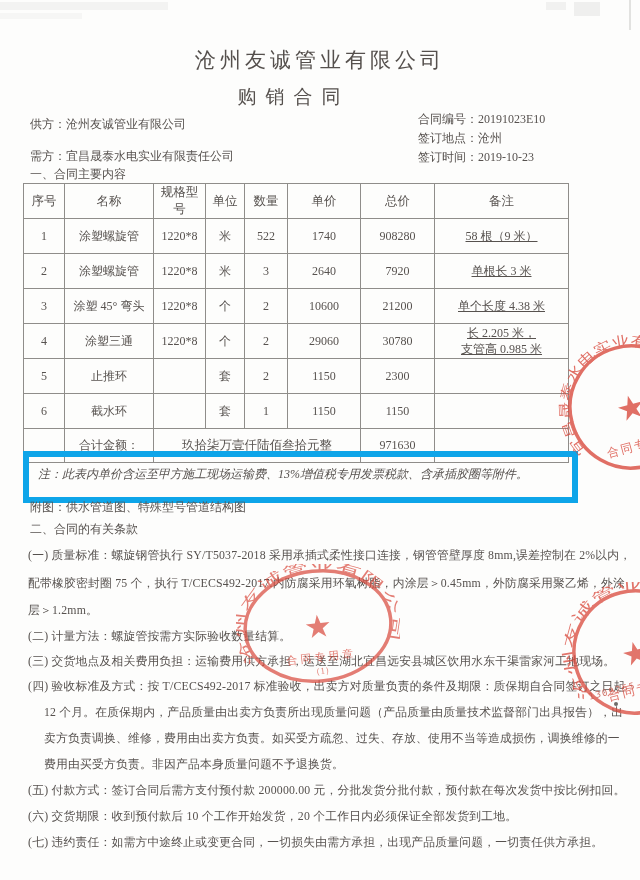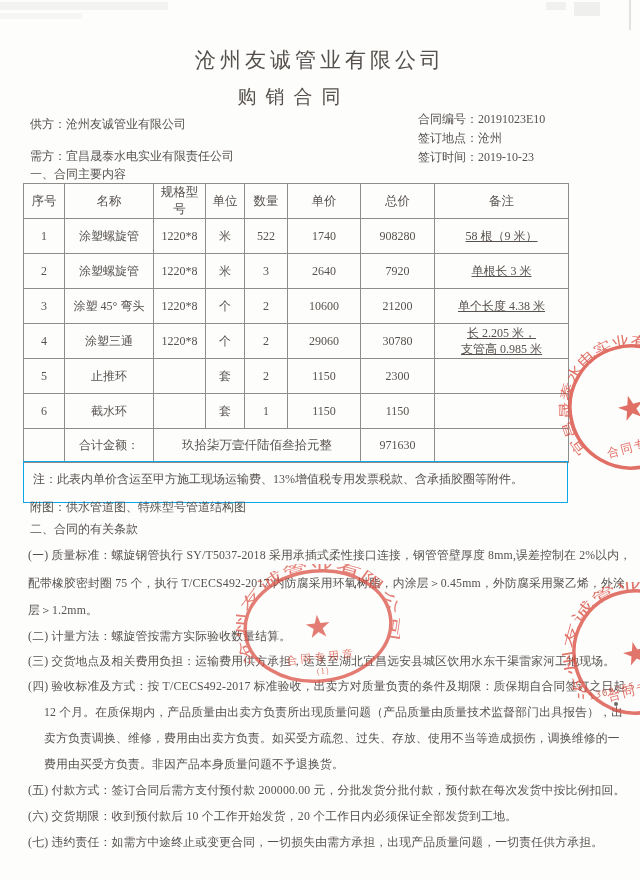--- a/index.html
+++ b/index.html
@@ -24,22 +24,22 @@
   table.main td,table.main th{
     border:1px solid #8f8d8a;text-align:center;vertical-align:middle;
     font-size:12px;font-weight:normal;color:#57524f;padding:0 2px;
     overflow:hidden;
   }
   table.main th{height:30px;font-size:12.5px;}
   table.main td{height:34px;}
   table.main tr.total td{height:33px;}
   td.remark{white-space:pre-line;line-height:1.35;text-decoration:underline;}
   
-  .note-box{left:23px;top:461px;width:543px;height:40px;
-    border:1px solid #0ea5e9;}
+  .note-box{left:23px;top:451px;width:543px;height:40px;
+    border:6px solid #0ea5e9;font-style:italic;}
   .note-box .line{padding:9px 6px 0 9px;font-size:12px;}
   
   svg.seal{position:absolute;pointer-events:none;}
   .hand-num{color:rgba(201,90,78,.85);font-size:9px;letter-spacing:1.5px;
     transform:rotate(-14deg);font-family:"DejaVu Sans Mono",monospace;}
   .ink-dot{width:4px;height:4px;border-radius:50%;background:#4a4642;opacity:.8;}
 </style>
 </head>
 <body>
 

